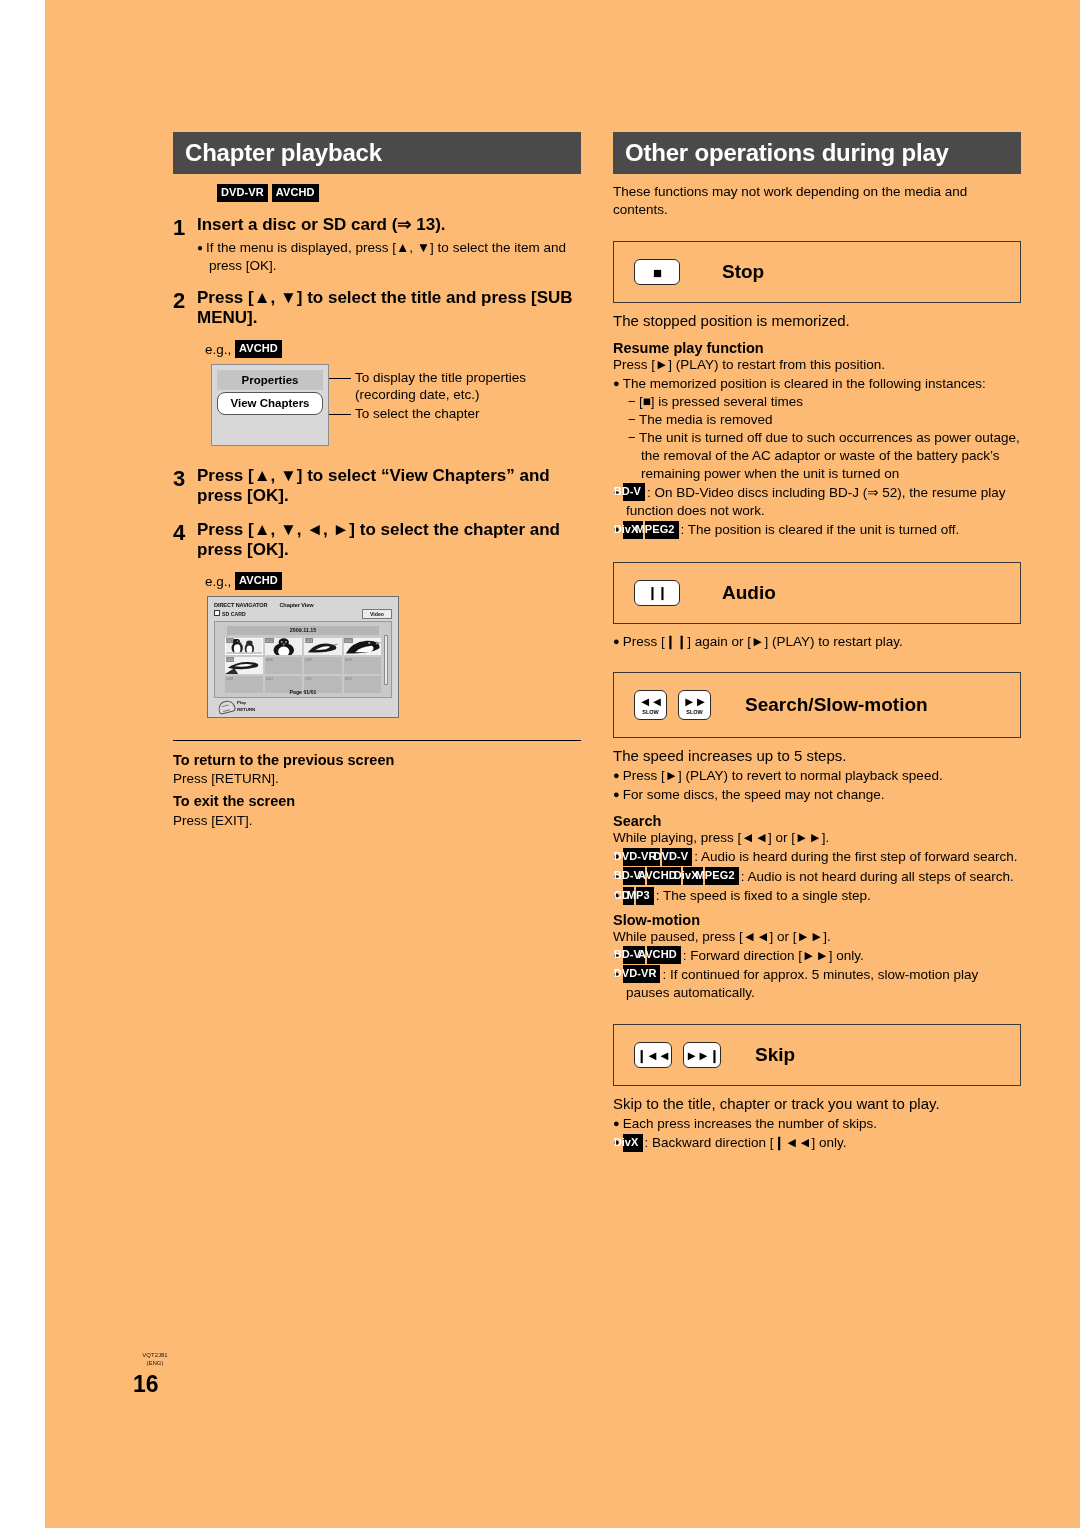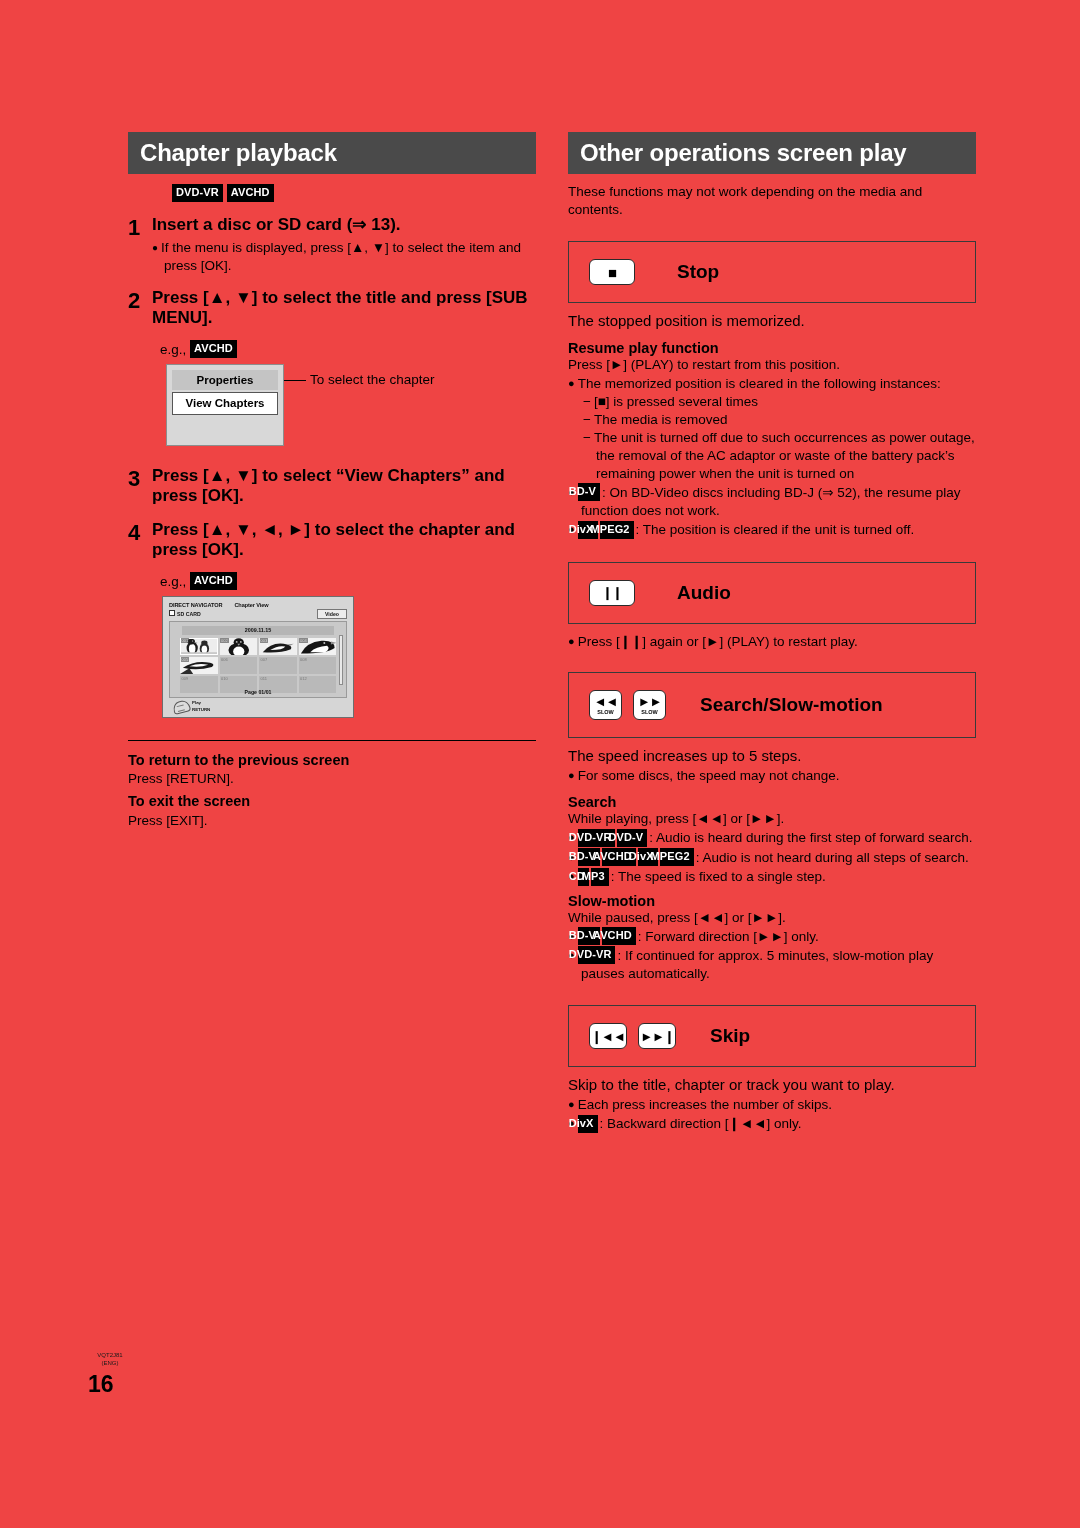--- a/index.html
+++ b/index.html
@@ -11,21 +11,22 @@
     width: 1080px;
     height: 1528px;
     position: relative;
     font-family: "Liberation Sans", sans-serif;
     color: #000;
     -webkit-font-smoothing: antialiased;
   }
   .page {
     position: absolute;
     inset: 0;
-    background: #ef4444;
+    background: #fdba74;
+    margin-left: 45px;
   }
 
   
   .col-left {
     position: absolute;
     left: 128px;
     top: 132px;
     width: 408px;
   }
   .col-right {
@@ -116,21 +117,21 @@
     text-align: center;
     padding: 4px 0 4px 0;
     line-height: 1.1;
   }
   .popup .row.sel {
     background: #c4c4c4;
   }
   .popup .row.box {
     background: #fff;
     border: 1px solid #555;
-    border-radius: 0;
+    border-radius: 8px;
     margin-top: 2px;
   }
   .callouts {
     position: relative;
     margin-left: 0;
     padding-top: 5px;
   }
   .callout {
     font-size: 13.5px;
     line-height: 1.28;
@@ -376,20 +377,25 @@
     </div>
 
     <div class="eg"><span>e.g.,</span> <span class="tag inl">AVCHD</span></div>
 
     <div class="illus-a">
       <div class="popup">
         <div class="row sel">Properties</div>
         <div class="row box">View Chapters</div>
       </div>
       <div class="callouts">
+        <div class="callout">
+          <span class="lead"></span>
+          <span>To display the title properties</span><br>
+          <span>(recording date, etc.)</span>
+        </div>
         <div class="callout second">
           <span class="lead"></span>
           <span>To select the chapter</span>
         </div>
       </div>
     </div>
 
     <div class="step" style="margin-top:20px;">
       <div class="num">3</div>
       <div class="body">
@@ -516,21 +522,21 @@
     <hr class="hr">
 
     <div class="h-bold">To return to the previous screen</div>
     <div class="p mt">Press [RETURN].</div>
     <div class="h-bold" style="margin-top:4px;">To exit the screen</div>
     <div class="p mt">Press [EXIT].</div>
   </div>
 
   <div class="col-right">
 
-    <div class="banner">Other operations screen play</div>
+    <div class="banner">Other operations during play</div>
 
     <div class="intro">These functions may not work depending on the media and contents.</div>
 
     <div class="fnbox">
       <div class="key wide">
         <span class="glyph sq">■</span>
       </div>
       <div class="fnlabel">Stop</div>
     </div>
 
@@ -565,20 +571,21 @@
         </div>
         <div class="key sm">
           <span class="glyph">►►</span>
           <span class="slowlbl">SLOW</span>
         </div>
       </div>
       <div class="fnlabel tight">Search/Slow-motion</div>
     </div>
 
     <div class="after">The speed increases up to 5 steps.</div>
+    <div class="bullet"><span class="dot">●</span><span>Press [►] (PLAY) to revert to normal playback speed.</span></div>
     <div class="bullet"><span class="dot">●</span><span>For some discs, the speed may not change.</span></div>
 
     <div class="subhead">Search</div>
     <div class="p">While playing, press [◄◄] or [►►].</div>
 
     <div class="bullet"><span class="dot">●</span><span class="tag inl">DVD-VR</span><span class="tag inl">DVD-V</span><span>: Audio is heard during the first step of forward search.</span></div>
 
     <div class="bullet"><span class="dot">●</span><span class="tag inl">BD-V</span><span class="tag inl">AVCHD</span><span class="tag inl">DivX</span><span class="tag inl">MPEG2</span><span>: Audio is not heard during all steps of search.</span></div>
 
     <div class="bullet"><span class="dot">●</span><span class="tag inl">CD</span><span class="tag inl">MP3</span><span>: The speed is fixed to a single step.</span></div>

